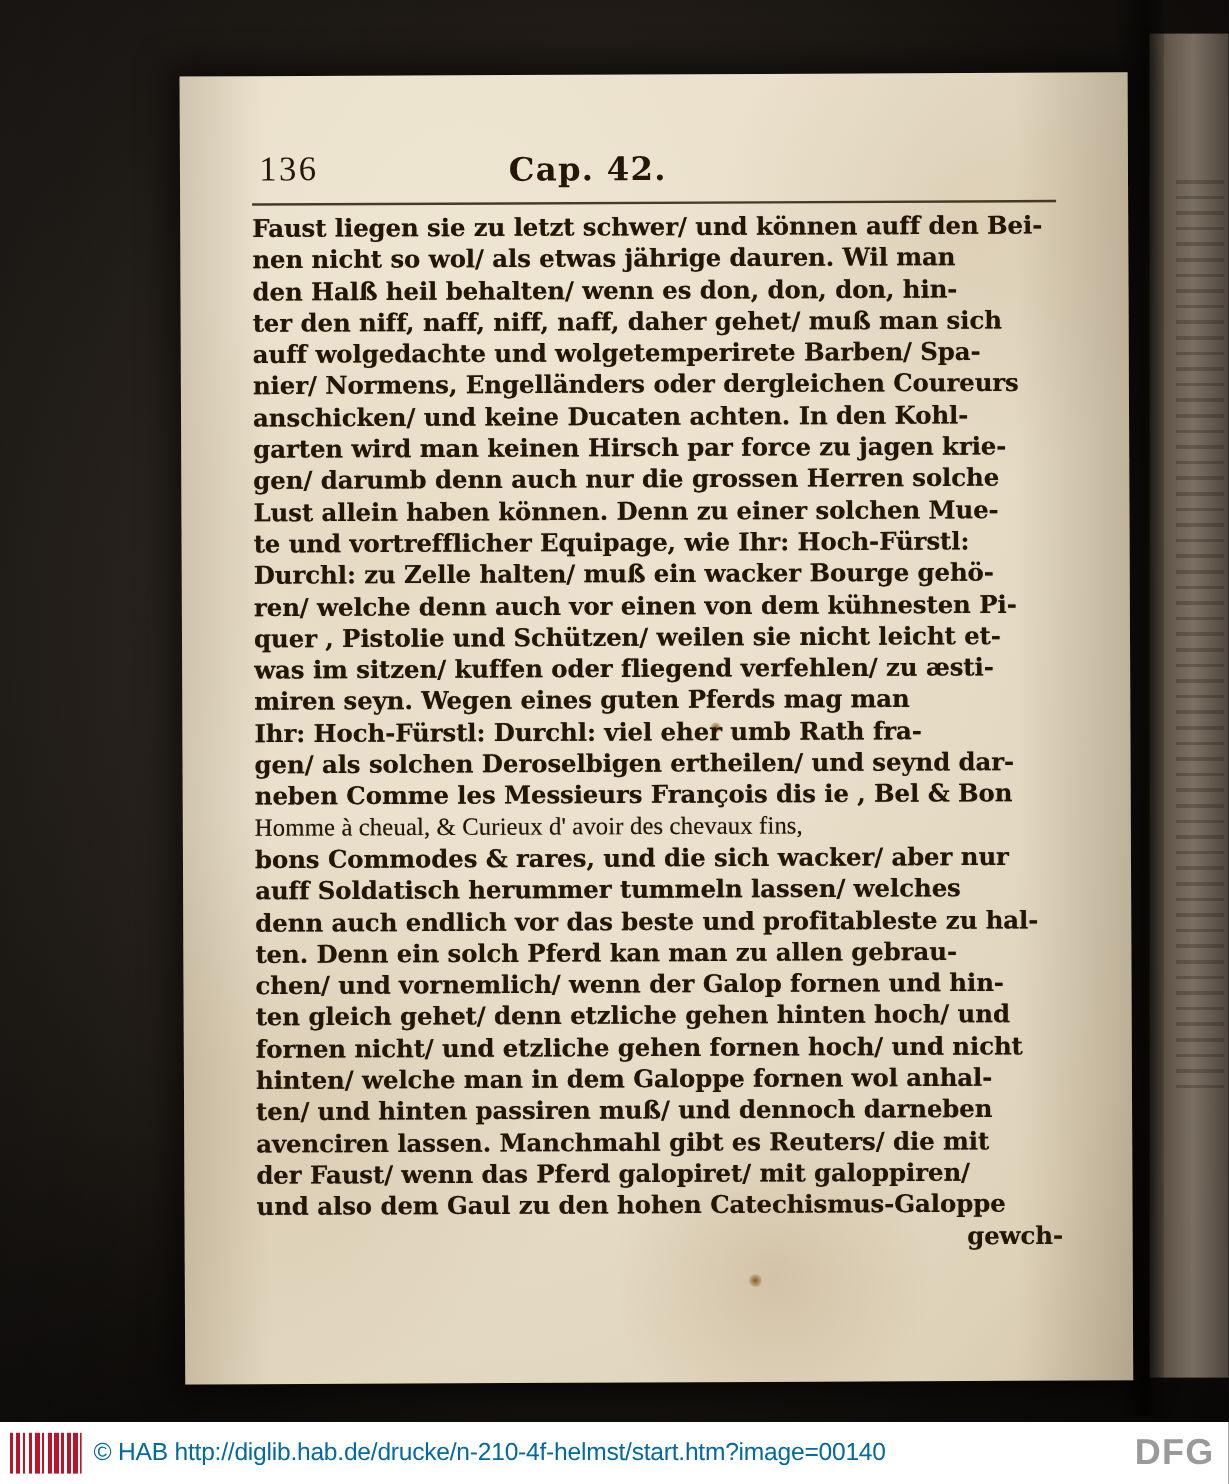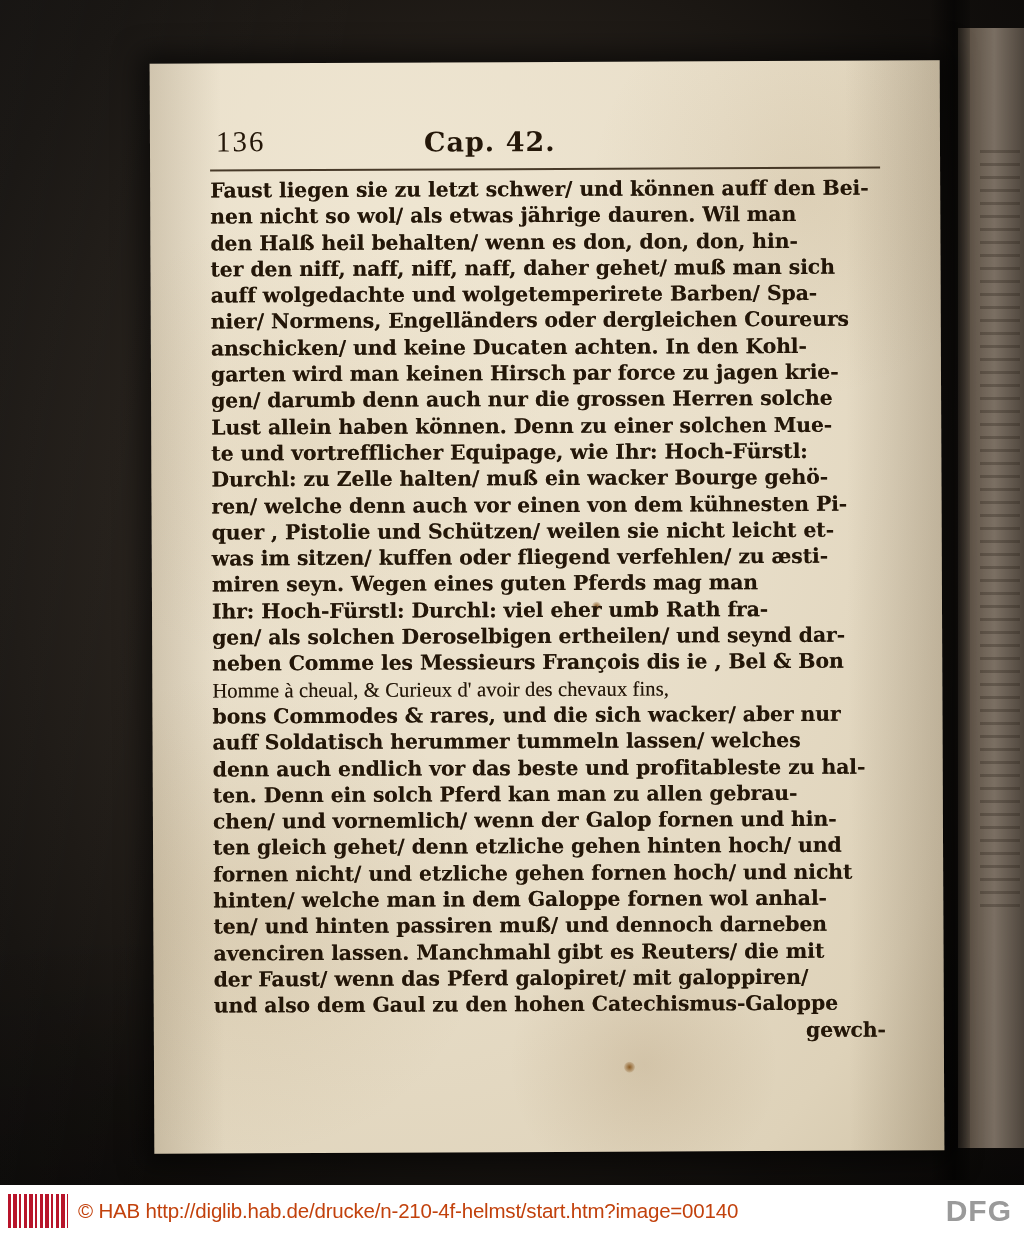--- a/index.html
+++ b/index.html
@@ -196,21 +196,21 @@
         #ffffff 3px, #ffffff 5px,
         #b8142a 5px, #b8142a 9px,
         #ffffff 9px, #ffffff 11px,
         #b8142a 11px, #b8142a 13px,
         #ffffff 13px, #ffffff 16px);
   }
   .credit {
     flex: 1;
     font-family: "Liberation Sans", sans-serif;
     font-size: 20.5px;
-    color: #c2410c;
+    color: #0369a1;
     letter-spacing: -0.2px;
     white-space: nowrap;
   }
   .dfg-logo {
     margin-right: 12px;
     font-family: "Liberation Sans", sans-serif;
     font-weight: bold;
     font-size: 30px;
     color: #9a9a9a;
     letter-spacing: 1px;

